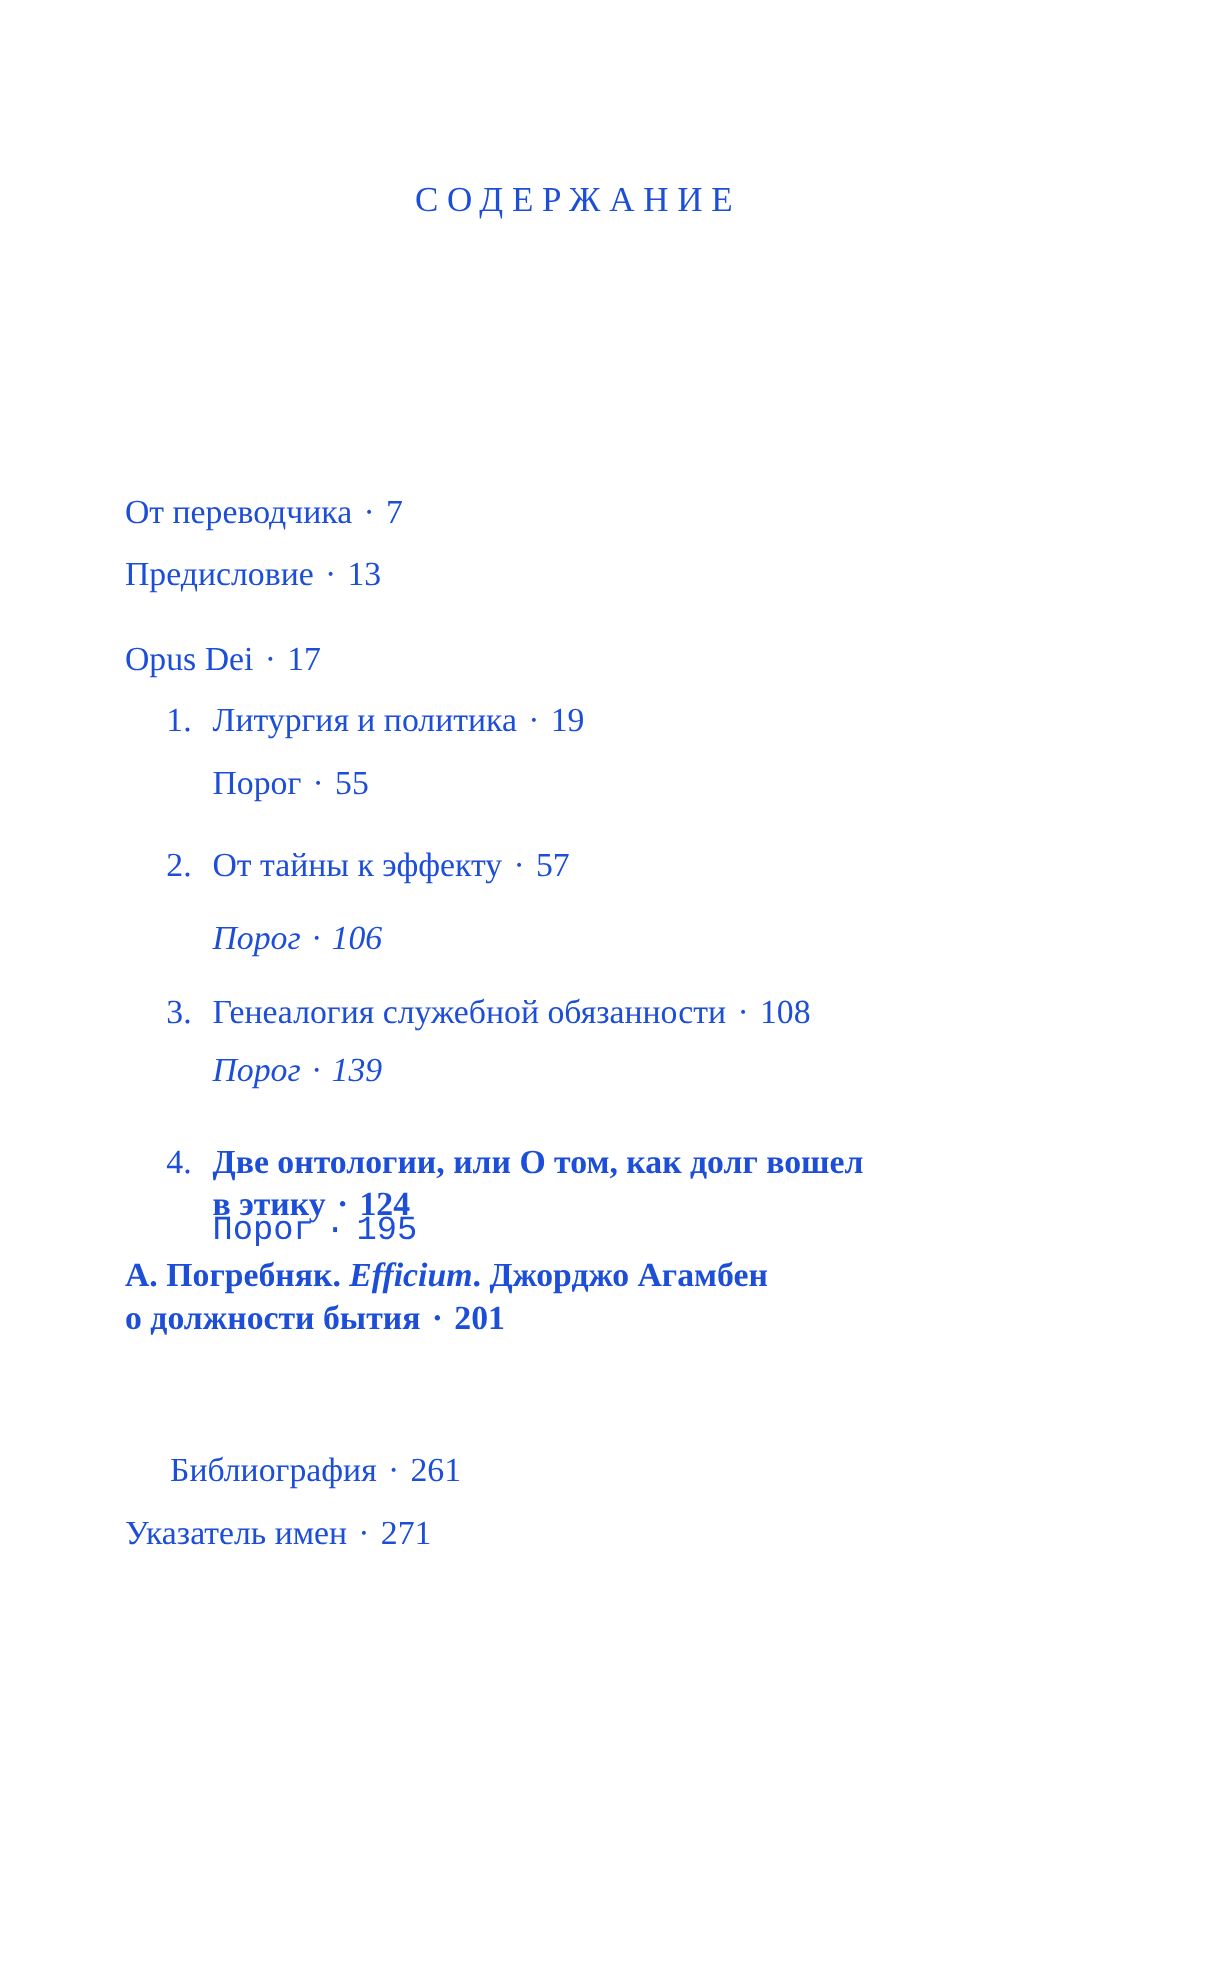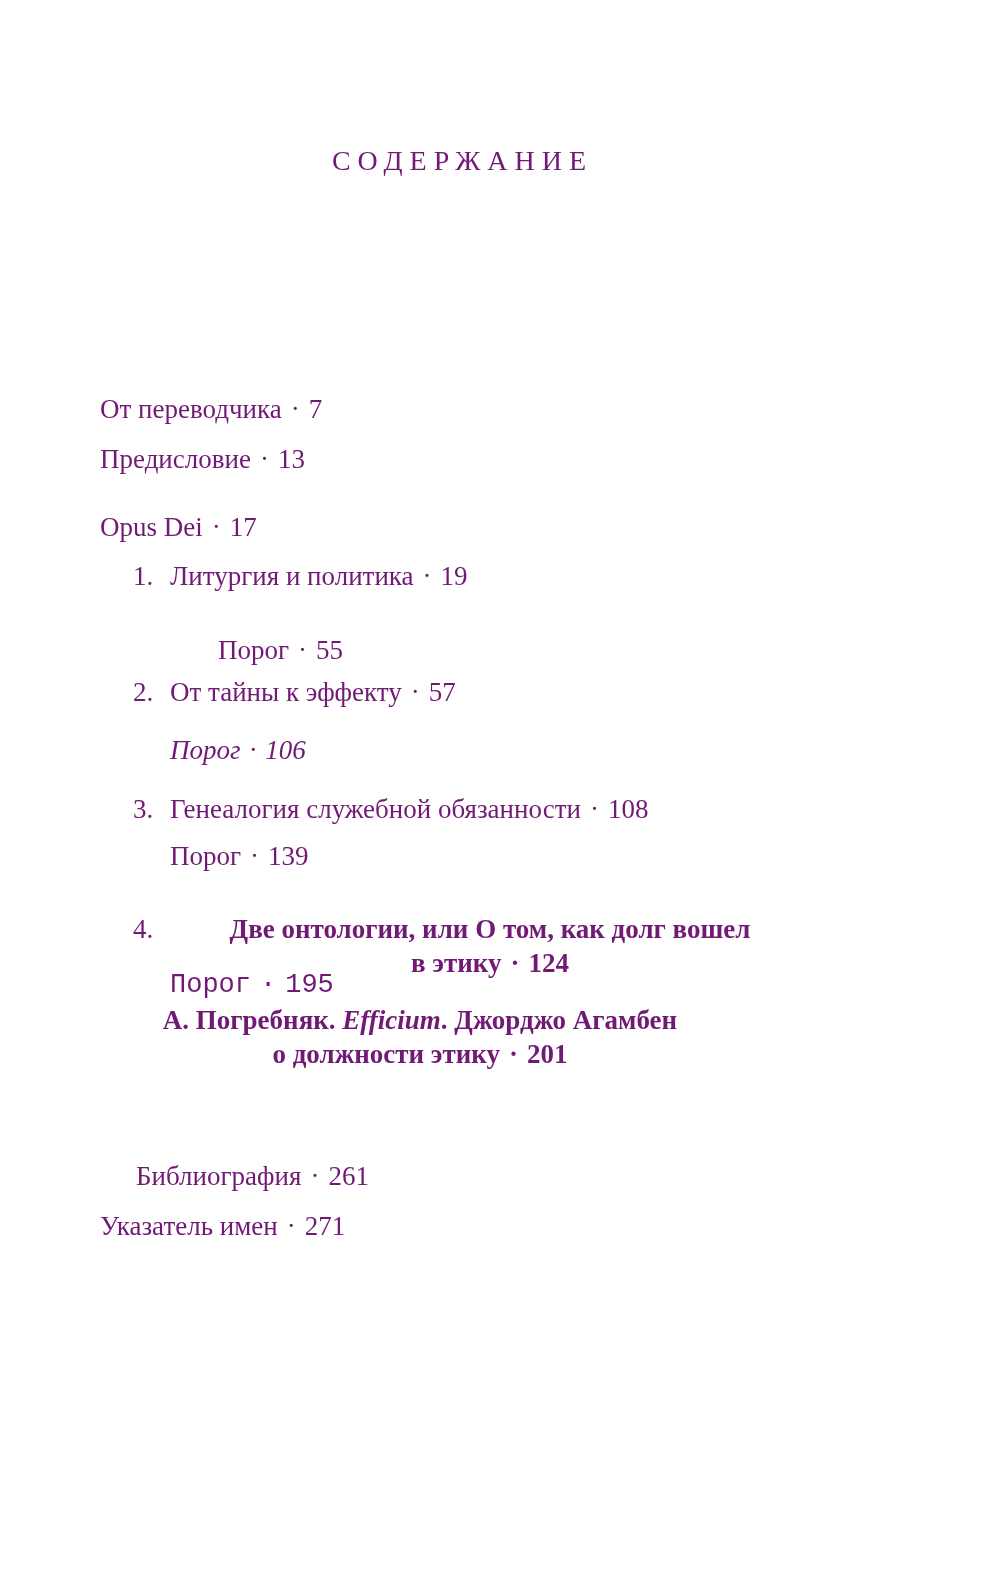--- a/index.html
+++ b/index.html
@@ -5,21 +5,21 @@
   html, body {
     margin: 0;
     padding: 0;
     background: #ffffff;
   }
   .page {
     position: relative;
     width: 985px;
     height: 1575px;
     background: #ffffff;
-    color: #701a75;
+    color: #1d4ed8;
     font-family: "Liberation Serif", "DejaVu Serif", serif;
     font-size: 27px;
     line-height: 34px;
     overflow: hidden;
   }
   .title {
     position: absolute;
     top: 144px;
     left: 0;
     width: 925px;
@@ -27,21 +27,20 @@
     text-align: center;
     font-size: 28px;
     line-height: 34px;
     font-weight: 400;
     letter-spacing: 7px;
   }
   .entry {
     position: absolute;
     left: 100px;
     white-space: nowrap;
-    text-align: center;
   }
   .entry.numbered {
     padding-left: 70px;
   }
   .entry .num {
     position: absolute;
     left: 33px;
     top: 0;
   }
   .entry.sub {
@@ -59,25 +58,25 @@
     padding: 0 9px;
   }
   .ital {
     font-style: italic;
   }
   
   .t392  { top: 392px; }
   .t442  { top: 442px; }
   .t510  { top: 510px; }
   .t559  { top: 559px; }
-  .t609  { top: 633px; margin-left: 48px; }
+  .t609  { top: 609px; }
   .t675  { top: 675px; }
   .t725  { top: 733px; font-style: italic; }
   .t792  { top: 792px; }
-  .t839  { top: 839px; }
+  .t839  { top: 839px; font-style: italic; }
   .t912  { top: 912px; }
   .t992  { top: 968px; font-family: Liberation Mono, monospace; }
   .t1059 { top: 1003px; }
   .t1159 { top: 1159px; margin-left: 36px; }
   .t1209 { top: 1209px; }
 </style>
 </head>
 <body>
 
 <div class="page">
@@ -128,21 +127,21 @@
     <span class="line">Две онтологии, или О том, как долг вошел</span>
     <span class="line"><span>в этику</span><span class="sep">·</span><span>124</span></span>
   </div>
 
   <div class="entry sub t992">
     <span>Порог</span><span class="sep">·</span><span>195</span>
   </div>
 
   <div class="entry two-line t1059">
     <span class="line"><span>А. Погребняк. </span><span class="ital">Efficium</span><span>. Джорджо Агамбен</span></span>
-    <span class="line"><span>о должности этику</span><span class="sep">·</span><span>201</span></span>
+    <span class="line"><span>о должности бытия</span><span class="sep">·</span><span>201</span></span>
   </div>
 
   <div class="entry t1159">
     <span>Библиография</span><span class="sep">·</span><span>261</span>
   </div>
 
   <div class="entry t1209">
     <span>Указатель имен</span><span class="sep">·</span><span>271</span>
   </div>
 

